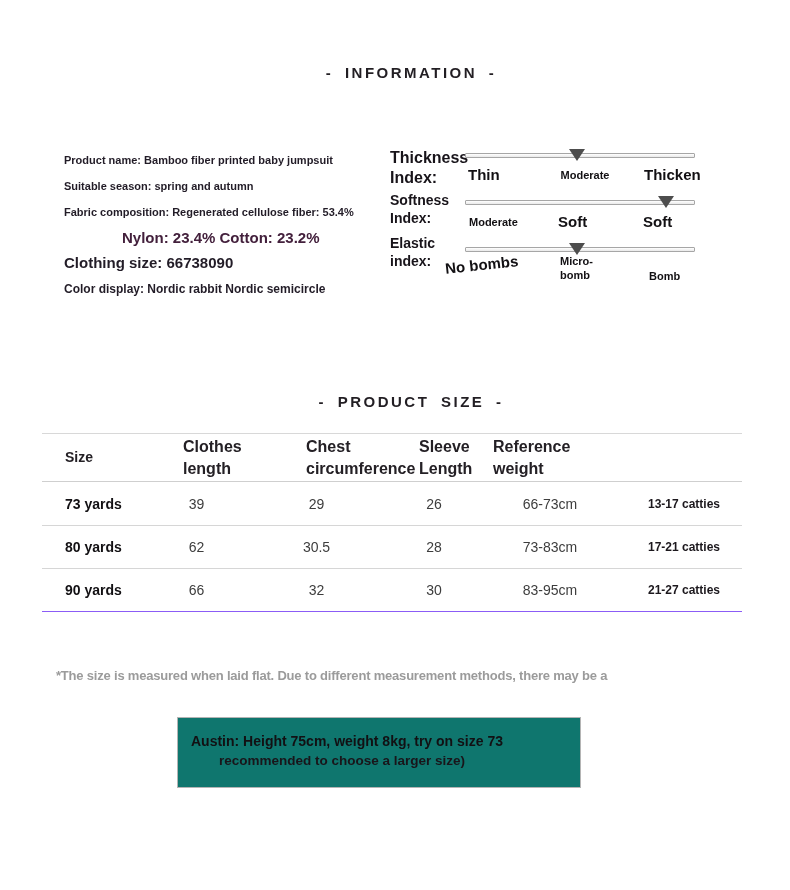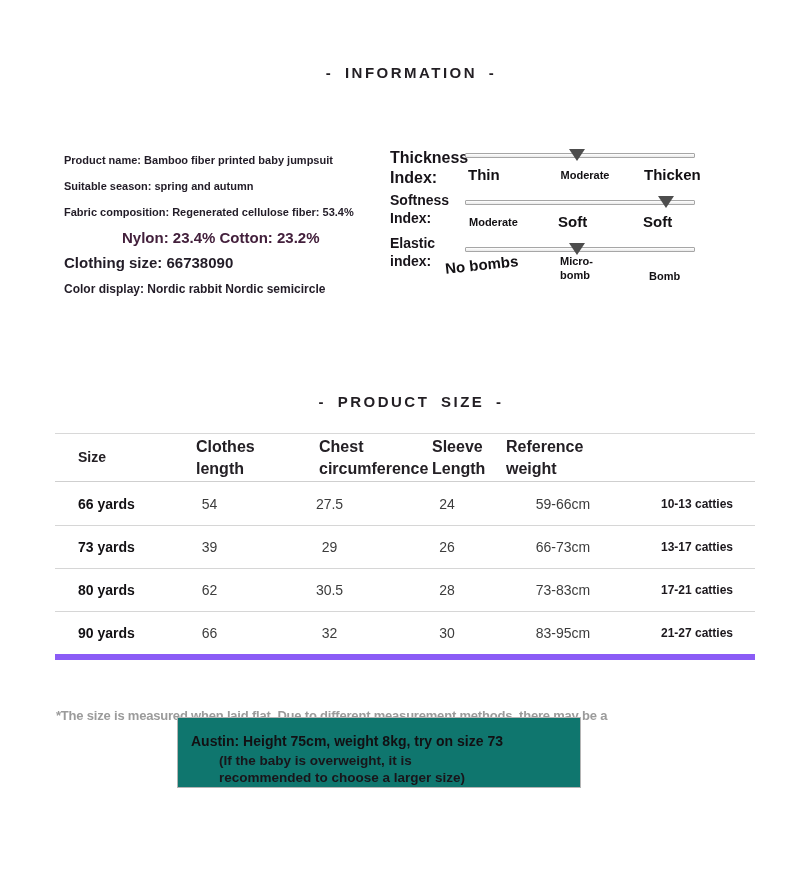--- a/index.html
+++ b/index.html
@@ -43,42 +43,42 @@
   .lvl-big   { font-size:15px; }
   .lvl-small { font-size:11px; }
   .lv-top { top:20px; }
   .r1 .p1 { left:80px; }  .r1 .p2 { left:171px; width:52px; text-align:center; top:23px; white-space:normal; } .r1 .p3 { left:256px; }
   .r2 .p1 { left:81px; top:23px; }  .r2 .p2 { left:170px; } .r2 .p3 { left:255px; }
   .r3 .p1 { left:57px; top:16px; transform:rotate(-6deg); }
   .r3 .p2 { left:172px; top:15px; max-width:46px; white-space:normal; line-height:1.25; }
   .r3 .p3 { left:261px; top:30px; }
 
   
-  .size-table { position:absolute; left:55px; top:433px; width:700px;
-                border-top:1px solid #d8d8d8; border-bottom:6px solid #8b5cf6; }
+  .size-table { position:absolute; left:42px; top:433px; width:700px;
+                border-top:1px solid #d8d8d8; border-bottom:1px solid #8b5cf6; }
   .trow { display:grid; grid-template-columns:112px 85px 155px 80px 152px 116px; align-items:center; }
   .thead { height:48px; border-bottom:1px solid #cfcfcf; }
   .tbody-row { height:43px; }
   .tbody-row + .tbody-row { border-top:1px solid #d6d6d6; }
   .th { font-size:16px; font-weight:bold; color:#242025; line-height:1.35; }
   .th span { display:inline-block; text-align:left; }
   .th-size { font-size:14px; padding-left:23px; }
   .th2 { padding-left:29px; } .th2 span { max-width:50px; }
   .th3 { padding-left:67px; } .th3 span { max-width:80px; }
   .th4 { padding-left:25px; } .th4 span { max-width:46px; }
   .th5 { padding-left:36px; } .th5 span { max-width:82px; }
   .th6 { padding-left:19px; } .th6 span { max-width:60px; }
   .td { text-align:center; font-size:14px; font-weight:normal; color:#3d3d3d; }
   .td-size   { text-align:left; padding-left:23px; font-size:14px; font-weight:bold; color:#121013; }
   .td-weight { font-size:12px; font-weight:bold; color:#1c181d; }
 
   
   .footnote { position:absolute; left:56px; top:668px; width:700px; font-size:13px; font-weight:bold;
               color:#9b9b9b; line-height:15.5px; letter-spacing:-0.2px; }
-  .footnote div { white-space:nowrap;margin-top:40px; }
+  .footnote div { white-space:nowrap; }
 
   
   .fit-box { position:absolute; left:177px; top:717px; width:404px; height:71px;
              border:1px solid #b4b4b4; background:#0f766e; }
   .fit-main { margin:15px 0 0 13px; font-size:14px; font-weight:bold; color:#121013; white-space:nowrap; }
   .fit-sub  { margin:4px 0 0 41px; font-size:13.5px; font-weight:bold; color:#19151a; line-height:16.5px; }
   .fit-sub div { white-space:nowrap; }
 </style>
 </head>
 <body>
@@ -131,28 +131,20 @@
 
   <div class="size-table">
     <div class="trow thead">
       <div class="th th-size">Size</div>
       <div class="th th2"><span>Clothes length</span></div>
       <div class="th th3"><span>Chest circumference</span></div>
       <div class="th th4"><span>Sleeve Length</span></div>
       <div class="th th6"><span>Reference weight</span></div>
     </div>
 
-    <div class="trow tbody-row">
-      <div class="td td-size">66 yards</div>
-      <div class="td">54</div>
-      <div class="td">27.5</div>
-      <div class="td">24</div>
-      <div class="td">59-66cm</div>
-      <div class="td td-weight">10-13 catties</div>
-    </div>
 
     <div class="trow tbody-row">
       <div class="td td-size">73 yards</div>
       <div class="td">39</div>
       <div class="td">29</div>
       <div class="td">26</div>
       <div class="td">66-73cm</div>
       <div class="td td-weight">13-17 catties</div>
     </div>
 
@@ -175,18 +167,17 @@
     </div>
   </div>
 
   <div class="footnote">
     <div>*The size is measured when laid flat. Due to different measurement methods, there may be a</div>
   </div>
 
   <div class="fit-box">
     <div class="fit-main">Austin: Height 75cm, weight 8kg, try on size 73</div>
     <div class="fit-sub">
-      <div>(If the baby is overweight, it is</div>
       <div>recommended to choose a larger size)</div>
     </div>
   </div>
 
 </div>
 
 </body></html>

